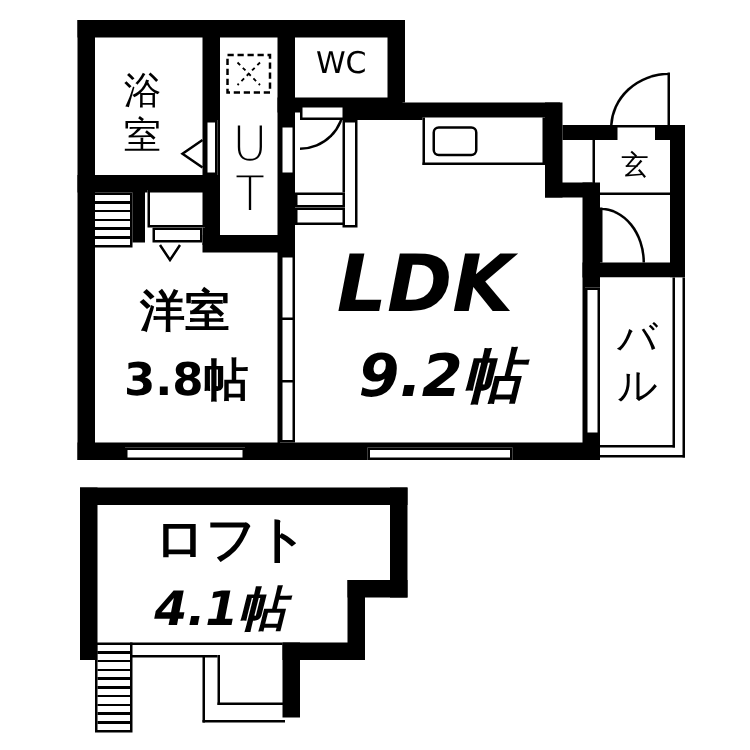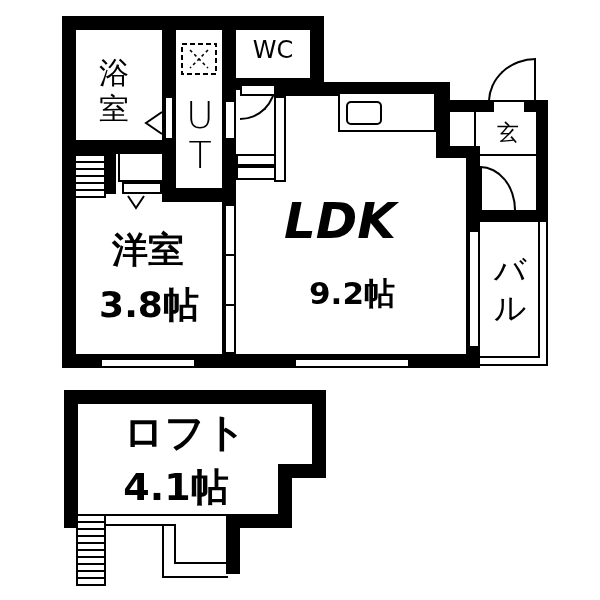--- a/index.html
+++ b/index.html
@@ -84,32 +84,32 @@
 <svg style="position:absolute;left:126px;top:194px;" width="20" height="16">
     <polyline points="2,2 10,14 18,2" fill="none" stroke="#000" stroke-width="2"></polyline>
   </svg>
 <div class="o" style="left:224px;top:204px;width:12px;height:150px;"></div>
 <div class="ln" style="left:224px;top:254px;width:12px;height:2px;"></div>
 <div class="ln" style="left:224px;top:304px;width:12px;height:2px;"></div>
 <div class="lbl big" style="left:88px;top:232px;width:120px;font-size:36px;">洋室</div>
 <div class="lbl big" style="left:84px;top:287px;width:130px;font-size:36px;">3.8帖</div>
 <div class="o" style="left:100px;top:358px;width:96px;height:10px;"></div>
 
-<div class="lbl big" style="left:260px;top:196px;width:160px;font-size:50px;font-style:italic;">LDK</div>
-<div class="lbl big" style="left:262px;top:278px;width:180px;font-size:31px;">9.2帖</div>
+<div class="lbl big" style="left:260px;top:196px;width:160px;font-size:63px;font-style:italic;">LDK</div>
+<div class="lbl big" style="left:262px;top:278px;width:180px;font-size:47px;font-style:italic;">9.2帖</div>
 <div class="o" style="left:294px;top:358px;width:116px;height:10px;"></div>
 
 <div class="w" style="left:64px;top:390px;width:262px;height:14px;"></div>
 <div class="w" style="left:64px;top:390px;width:14px;height:138px;"></div>
 <div class="w" style="left:312px;top:390px;width:14px;height:88px;"></div>
 <div class="w" style="left:278px;top:464px;width:48px;height:14px;"></div>
 <div class="w" style="left:278px;top:464px;width:14px;height:64px;"></div>
 <div class="w" style="left:226px;top:514px;width:66px;height:14px;"></div>
 <div class="w" style="left:226px;top:514px;width:14px;height:60px;"></div>
 <div class="stairs" style="left:76px;top:514px;width:30px;height:72px;"></div>
 <div class="ln" style="left:104px;top:514px;width:122px;height:2px;"></div>
 <div class="ln" style="left:104px;top:524px;width:70px;height:2px;"></div>
 <div class="ln" style="left:174px;top:524px;width:2px;height:40px;"></div>
 <div class="ln" style="left:162px;top:524px;width:2px;height:54px;"></div>
 <div class="ln" style="left:174px;top:562px;width:54px;height:2px;"></div>
 <div class="ln" style="left:162px;top:576px;width:66px;height:2px;"></div>
 <div class="lbl big" style="left:100px;top:412px;width:170px;font-size:40px;">ロフト</div>
-<div class="lbl big" style="left:96px;top:468px;width:160px;font-size:38px;">4.1帖</div>
+<div class="lbl big" style="left:96px;top:468px;width:160px;font-size:38px;font-style:italic;">4.1帖</div>
 
 </body></html>

